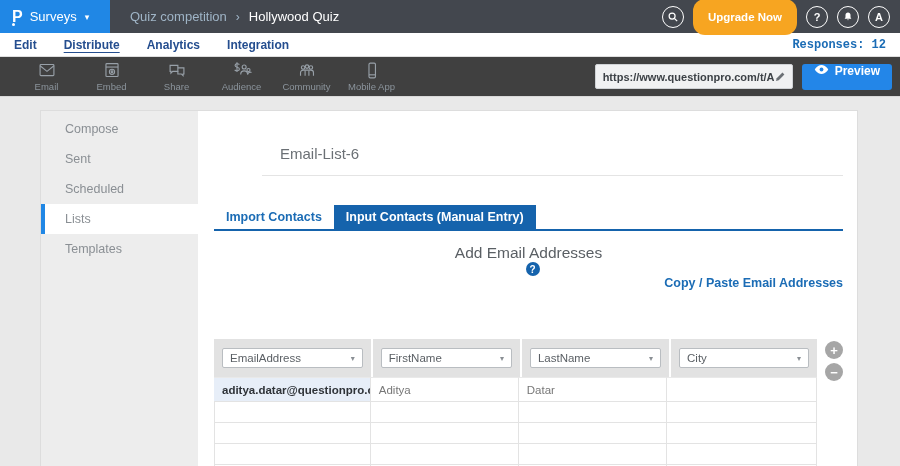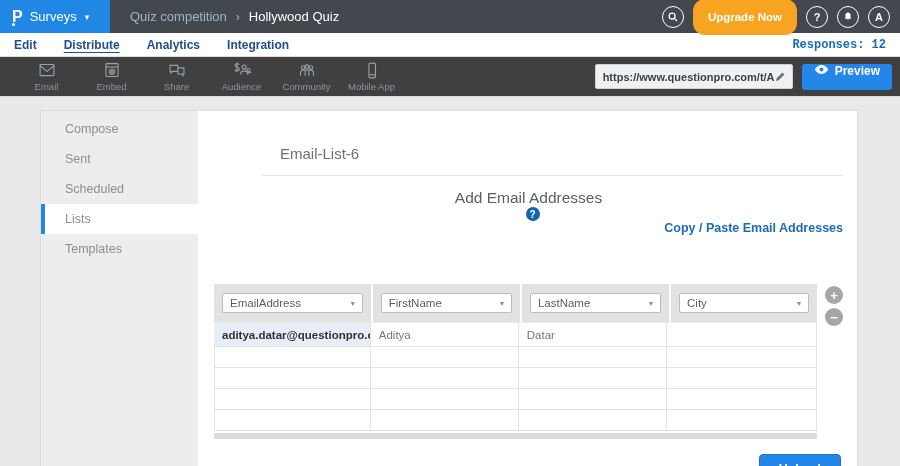--- a/index.html
+++ b/index.html
@@ -200,20 +200,24 @@
       <div class="side-item">Compose</div>
       <div class="side-item">Sent</div>
       <div class="side-item">Scheduled</div>
       <div class="side-item active">Lists</div>
       <div class="side-item">Templates</div>
     </aside>
 
     <section class="content">
       <div class="list-header">Email-List-6</div>
 
+      <div class="tabs">
+        <div class="tab">Import Contacts</div>
+        <div class="tab active">Input Contacts (Manual Entry)</div>
+      </div>
 
       <div class="section-row">
         <span class="section-title">Add Email Addresses</span>
         <span class="help-badge">?</span>
         <span class="copy-link">Copy / Paste Email Addresses</span>
       </div>
 
       <div class="table-zone">
         <div class="grid">
           <div class="grid-head">

